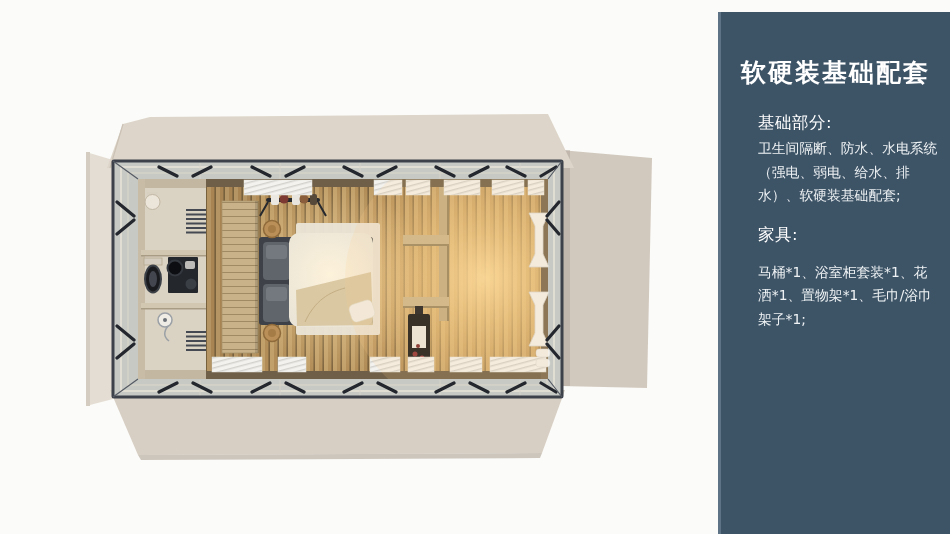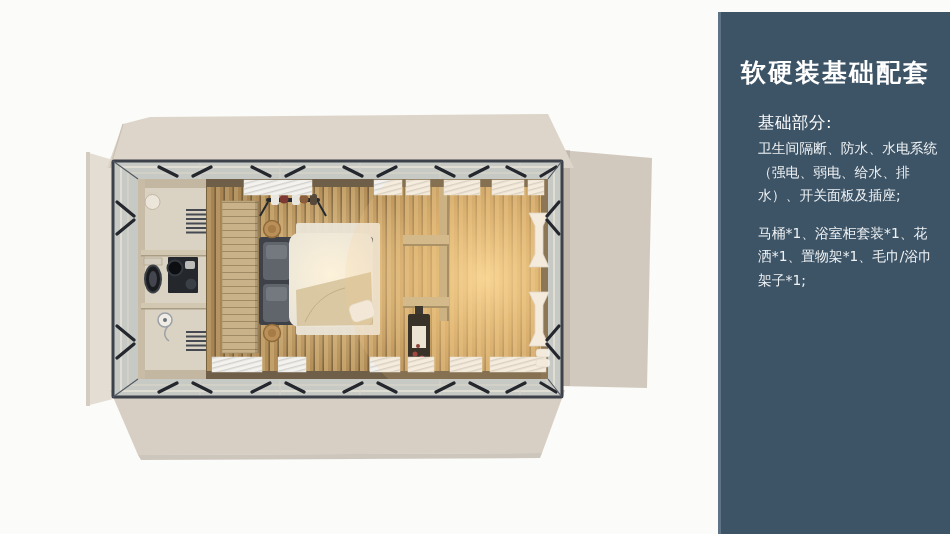--- a/index.html
+++ b/index.html
@@ -247,23 +247,24 @@
         <path d="M113,161 L138,179 M562,161 L548,179 M113,397 L138,379 M562,397 L548,379" stroke="#555a63" stroke-width="1.2"></path>
       </g>
     </svg>
   </div>
 
   <div class="info-panel">
     <div class="panel-title">软硬装基础配套</div>
     <div class="sections">
       <div class="section">
         <h3 class="section-heading">基础部分:</h3>
-        <p class="section-body">卫生间隔断、防水、水电系统（强电、弱电、给水、排水）、开关面板及插座;</p>
+        <p class="section-body">卫生间隔断、防水、水电系统（强电、弱电、给水、排水）、软硬装基础配套;</p>
       </div>
       <div class="section">
+        <h3 class="section-heading">家具:</h3>
       </div>
       <div class="section">
         <p class="section-body">马桶*1、浴室柜套装*1、花洒*1、置物架*1、毛巾/浴巾架子*1;</p>
       </div>
 
     </div>
   </div>
 
 </div>
 

